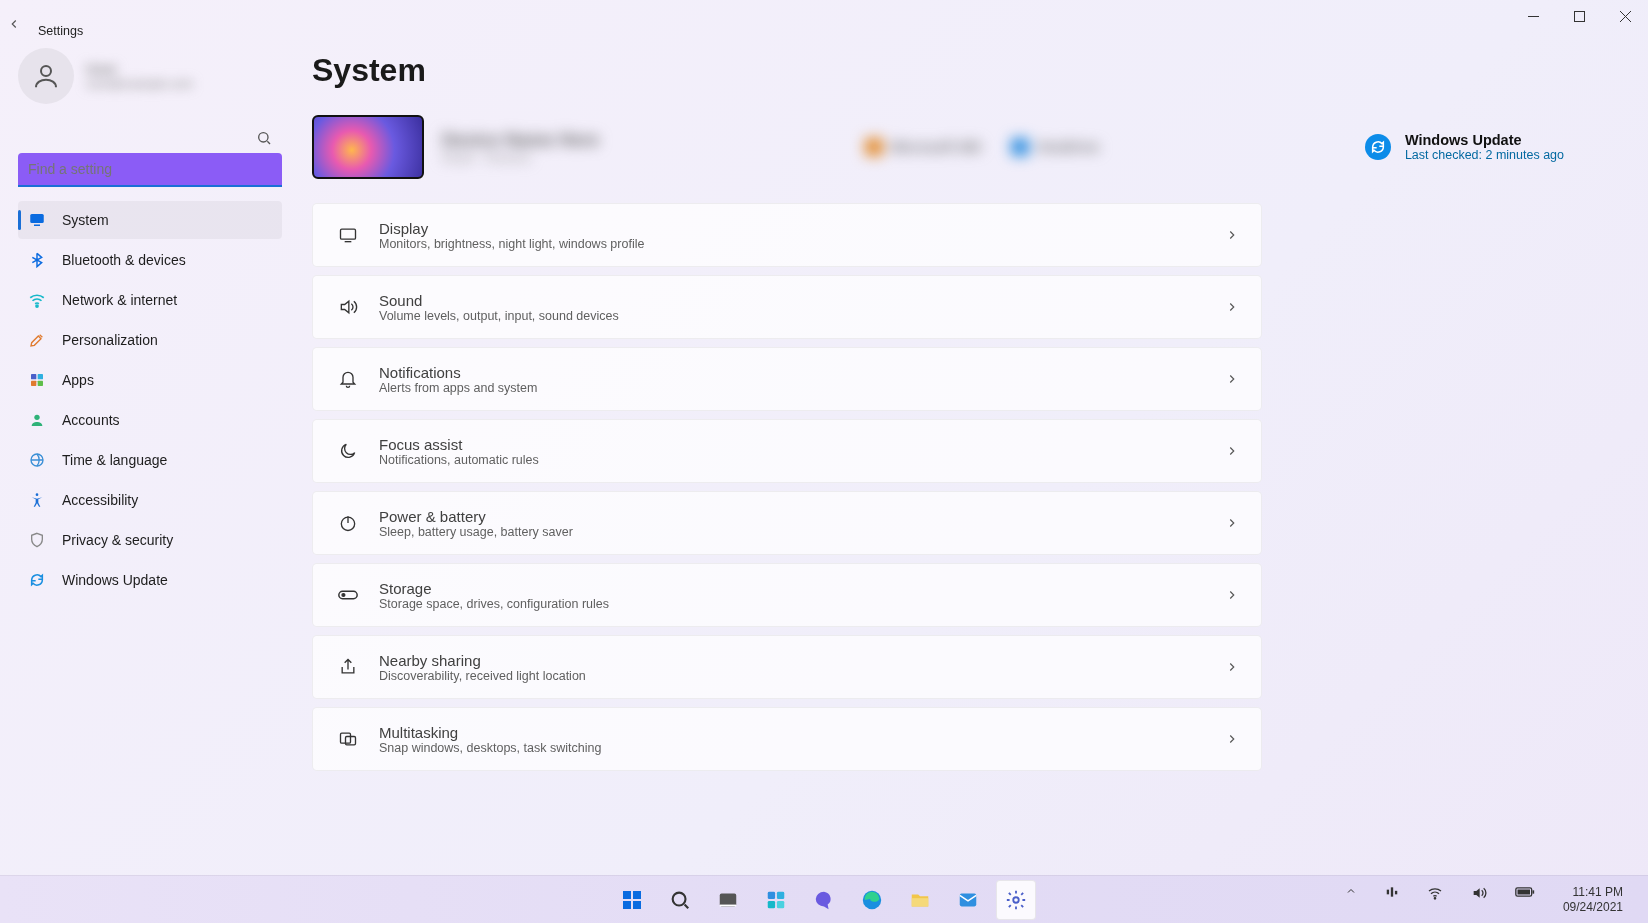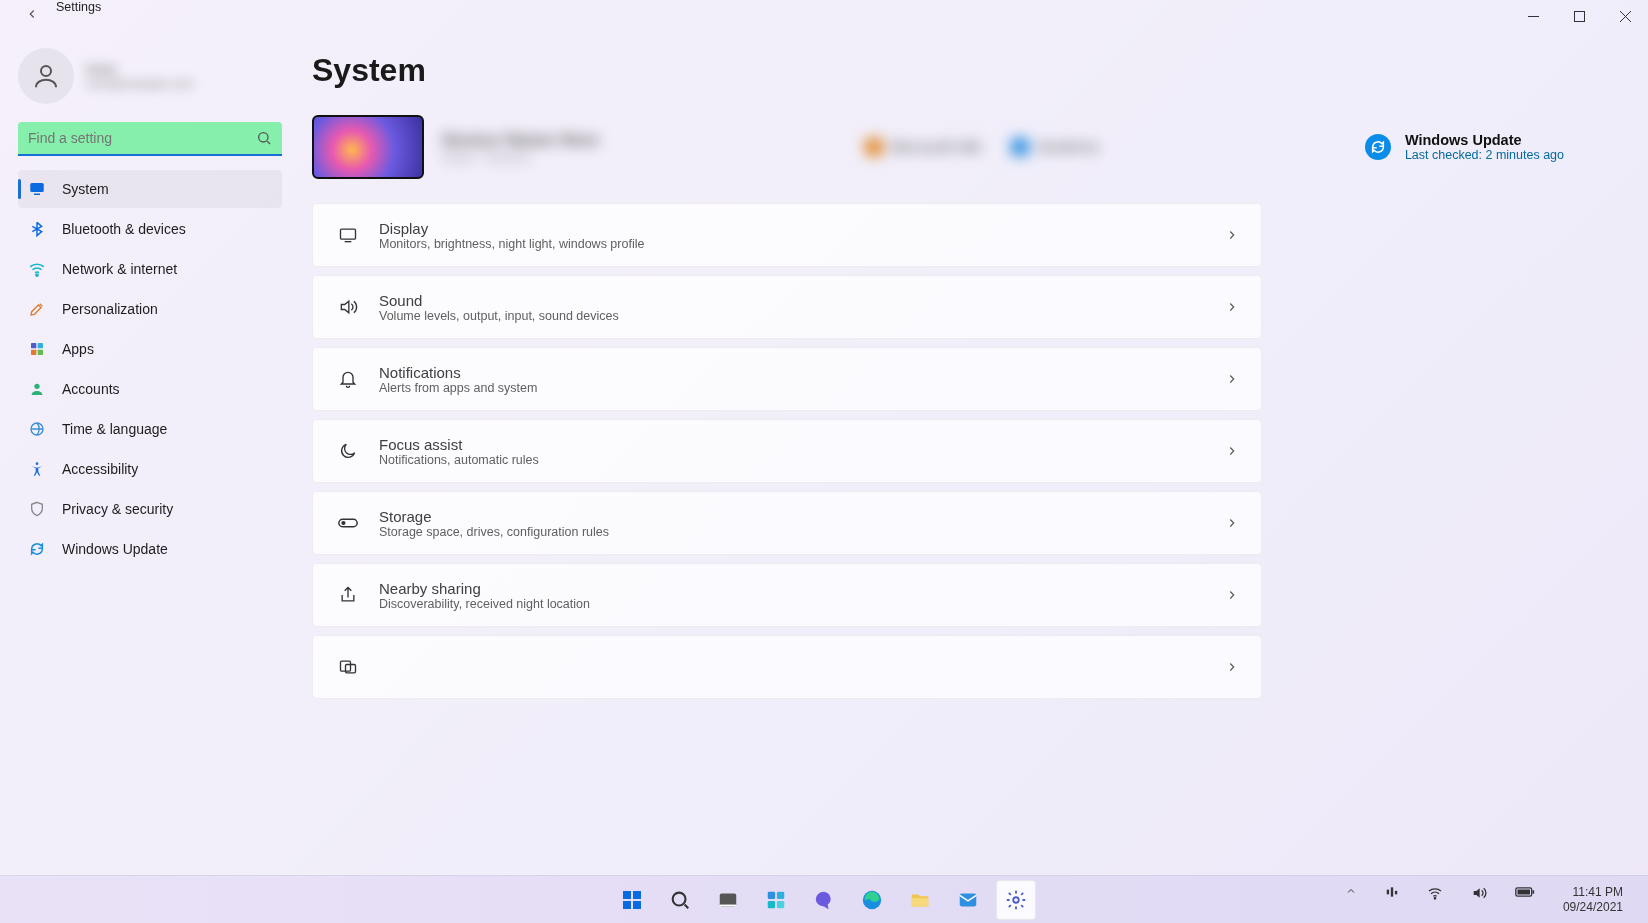--- a/index.html
+++ b/index.html
@@ -4,22 +4,21 @@
 <style>
   * { box-sizing: border-box; margin: 0; padding: 0; font-family: "Segoe UI", sans-serif; }
   html, body { width: 1648px; height: 923px; overflow: hidden; }
   body {
     background: linear-gradient(135deg, #f5f0fa 0%, #f0eefa 60%, #eee8f8 100%);
     position: relative;
   }
   .titlebar {
     height: 38px;
     display: flex;
-    align-items: flex-start;
-    padding-left: 18px;
+    align-items: flex-end;
   }
   .titlebar .back { width: 28px; height: 28px; display:flex; align-items:center; justify-content:center; cursor:pointer; color:#555; }
   .titlebar .title { margin-left: 10px; font-size: 12.5px; color:#222; }
   .window-controls { position: absolute; top: 0; right: 0; display: flex; }
   .window-controls .ctl { width: 46px; height: 32px; display:flex; align-items:center; justify-content:center; cursor:pointer; color:#333; }
   .shell { display: flex; height: calc(100% - 38px - 48px); }
   .sidebar { width: 300px; padding: 10px 18px 0 18px; }
   .account {
     display: flex; align-items: center; gap: 12px; margin-bottom: 18px; cursor:pointer;
   }
@@ -27,22 +26,22 @@
     width: 56px; height: 56px; border-radius: 50%; background: #e7e3ec;
     display:flex; align-items:center; justify-content:center; color:#555;
   }
   .account-text { filter: blur(6px); color:#888; }
   .account-text .line1 { font-size: 14px; font-weight:600; }
   .account-text .line2 { font-size: 12px; }
   .search-wrap { position: relative; margin-bottom: 14px; }
   .search {
     width: 100%; height: 34px; padding: 0 34px 0 10px;
     border: none; border-bottom: 2px solid #1a6fd6;
-    background: #86efac;
-    font-size: 14px; outline: none; border-radius: 4px 4px 0 0;
+    background: #8b5cf6;
+    font-size: 14px; outline: none; border-radius: 4px 4px 0 0; margin-top: 31px;
   }
   .search-icon-abs { position:absolute; right: 10px; top: 8px; color:#555; }
   .nav { display:flex; flex-direction:column; gap:2px; margin-top: 6px; }
   .nav-item {
     height: 38px; display:flex; align-items:center; gap: 16px;
     padding: 0 10px; border-radius: 4px; cursor:pointer;
     font-size: 14px; color:#1d1d1d;
   }
   .nav-item .icon { width: 18px; height:18px; display:flex; align-items:center; justify-content:center; font-size:16px; }
   .nav-item.active {
@@ -356,20 +355,37 @@
             <div class="si-desc">Notifications, automatic rules</div>
           </div>
           <div class="chev">
             <svg width="14" height="14" viewBox="0 0 24 24" fill="none" stroke="currentColor" stroke-width="2">
               <path d="M9 6l6 6-6 6"></path>
             </svg>
           </div>
         </div>
         <div class="setting-item">
           <div class="si-icon">
+            <svg width="20" height="20" viewBox="0 0 24 24" fill="none" stroke="#333" stroke-width="1.6">
+              <circle cx="12" cy="13" r="8"></circle>
+              <path d="M12 4v8"></path>
+            </svg>
+          </div>
+          <div class="si-text">
+            <div class="si-title">Power &amp; battery</div>
+            <div class="si-desc">Sleep, battery usage, battery saver</div>
+          </div>
+          <div class="chev">
+            <svg width="14" height="14" viewBox="0 0 24 24" fill="none" stroke="currentColor" stroke-width="2">
+              <path d="M9 6l6 6-6 6"></path>
+            </svg>
+          </div>
+        </div>
+        <div class="setting-item">
+          <div class="si-icon">
             <svg width="22" height="14" viewBox="0 0 24 14" fill="none" stroke="#333" stroke-width="1.6">
               <rect x="2" y="3" width="20" height="8" rx="4"></rect>
               <circle cx="7" cy="7" r="1.5" fill="#333"></circle>
             </svg>
           </div>
           <div class="si-text">
             <div class="si-title">Storage</div>
             <div class="si-desc">Storage space, drives, configuration rules</div>
           </div>
           <div class="chev">
@@ -380,34 +396,38 @@
         </div>
         <div class="setting-item">
           <div class="si-icon">
             <svg width="20" height="20" viewBox="0 0 24 24" fill="none" stroke="#333" stroke-width="1.6">
               <path d="M5 12v7h14v-7"></path>
               <path d="M12 3v12M8 7l4-4 4 4"></path>
             </svg>
           </div>
           <div class="si-text">
             <div class="si-title">Nearby sharing</div>
-            <div class="si-desc">Discoverability, received night location</div>
+            <div class="si-desc">Discoverability, received light location</div>
           </div>
           <div class="chev">
             <svg width="14" height="14" viewBox="0 0 24 24" fill="none" stroke="currentColor" stroke-width="2">
               <path d="M9 6l6 6-6 6"></path>
             </svg>
           </div>
         </div>
         <div class="setting-item">
           <div class="si-icon">
             <svg width="20" height="20" viewBox="0 0 24 24" fill="none" stroke="#333" stroke-width="1.6">
               <rect x="3" y="5" width="12" height="12" rx="1.5"></rect>
               <rect x="9" y="9" width="12" height="10" rx="1.5"></rect>
             </svg>
+          </div>
+          <div class="si-text">
+            <div class="si-title">Multitasking</div>
+            <div class="si-desc">Snap windows, desktops, task switching</div>
           </div>
           <div class="chev">
             <svg width="14" height="14" viewBox="0 0 24 24" fill="none" stroke="currentColor" stroke-width="2">
               <path d="M9 6l6 6-6 6"></path>
             </svg>
           </div>
         </div>
       </div>
   </div>
 </div>

